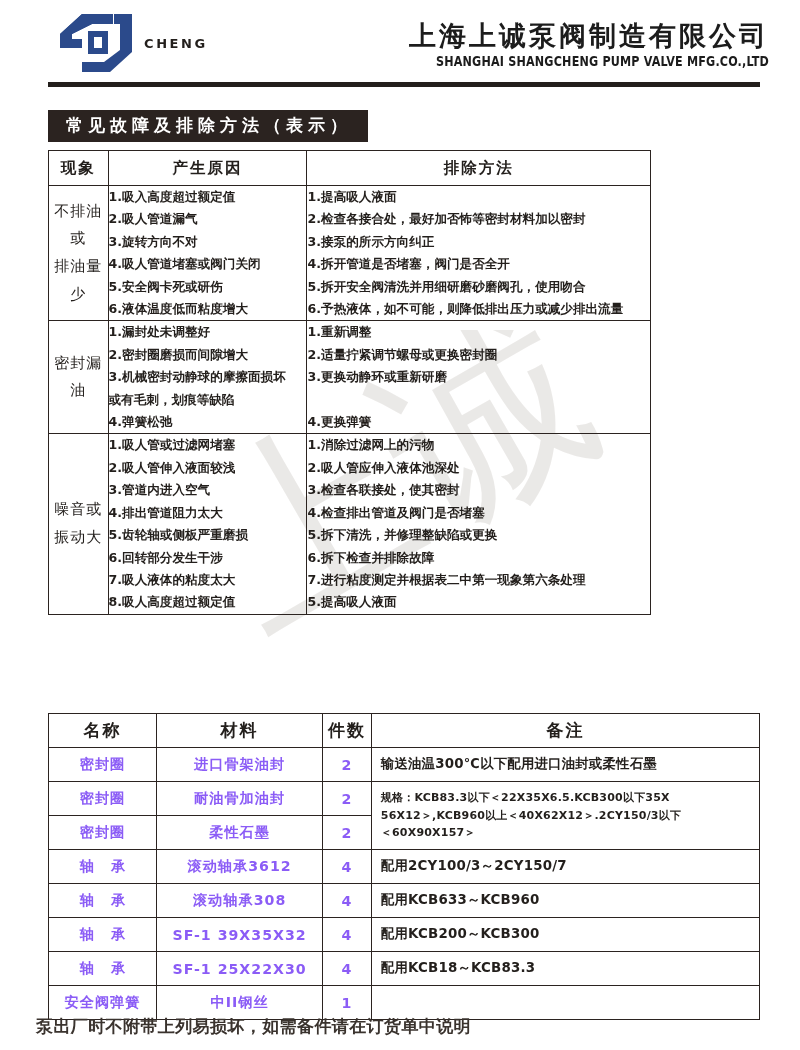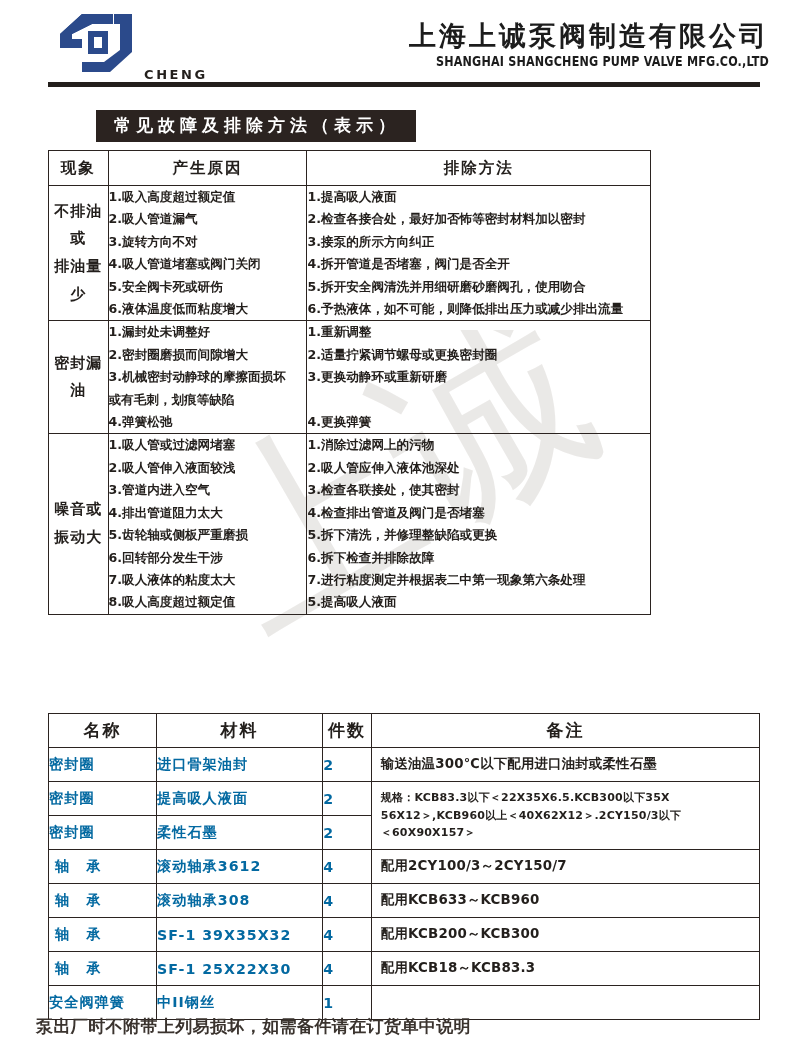--- a/index.html
+++ b/index.html
@@ -38,21 +38,21 @@
     height: 64px;
   }
   .logo-mark {
     position: absolute;
     left: 0;
     top: 0;
   }
   .logo-word {
     position: absolute;
     left: 92px;
-    top: 55px;
+    top: 24px;
     font-family: "DejaVu Sans", "Liberation Sans", sans-serif;
     font-size: 13px;
     font-weight: bold;
     letter-spacing: 2.6px;
     color: #231f1c;
   }
   .company-block {
     position: absolute;
     right: 31px;
     top: 20px;
@@ -108,21 +108,20 @@
     display: inline-block;
     background: #2b2320;
     color: #ffffff;
     font-size: 17px;
     font-weight: bold;
     letter-spacing: 5px;
     padding: 5px 16px 6px 18px;
     line-height: 1.25;
     position: relative;
     z-index: 2;
-    margin-left: 48px;
   }
   .title-wrap-1 {
     position: absolute;
     left: 48px;
     top: 110px;
     z-index: 2;
   }
   .title-wrap-2 {
     position: absolute;
     left: 48px;
@@ -157,21 +156,21 @@
     height: 34px;
     color: #231f1c;
   }
   .col-phenom { width: 110px; }
   .col-cause  { width: 224px; }
   .col-remedy { width: 376px; }
 
   .cell-phenom {
     text-align: center;
     font-size: 15px;
-    font-weight: bold;
+    font-weight: normal;
     letter-spacing: 1px;
     line-height: 1.85;
     color: #231f1c;
     padding: 4px 2px;
   }
   .cell-list {
     padding: 9px 6px 9px 14px;
   }
   .cell-list .li {
     font-size: 12.6px;
@@ -199,23 +198,23 @@
   }
   .c-name  { width: 108px; }
   .c-matl  { width: 166px; }
   .c-qty   { width: 48px; }
   .c-note  { width: 390px; }
 
   .tbl2 td.d {
     height: 33px;
     font-size: 14.2px;
     font-weight: bold;
-    text-align: left;
+    text-align: center;
     letter-spacing: 1px;
-    color: #0369a1;
+    color: #8b5cf6;
   }
   .tbl2 td.d.wide-space {
     letter-spacing: 6px;
     text-indent: 6px;
   }
   .tbl2 td.note {
     text-align: left;
     padding: 3px 12px 3px 9px;
     font-size: 13.4px;
     font-weight: bold;
@@ -368,21 +367,21 @@
     </thead>
     <tbody>
       <tr>
         <td class="d">密封圈</td>
         <td class="d">进口骨架油封</td>
         <td class="d">2</td>
         <td class="note">输送油温300℃以下配用进口油封或柔性石墨</td>
       </tr>
       <tr>
         <td class="d">密封圈</td>
-        <td class="d">提高吸人液面</td>
+        <td class="d">耐油骨加油封</td>
         <td class="d">2</td>
         <td class="note spec" rowspan="2">
           <div>规格：KCB83.3以下＜22X35X6.5.KCB300以下35X</div>
           <div>56X12＞,KCB960以上＜40X62X12＞.2CY150/3以下</div>
           <div>＜60X90X157＞</div>
         </td>
       </tr>
       <tr>
         <td class="d">密封圈</td>
         <td class="d">柔性石墨</td>

